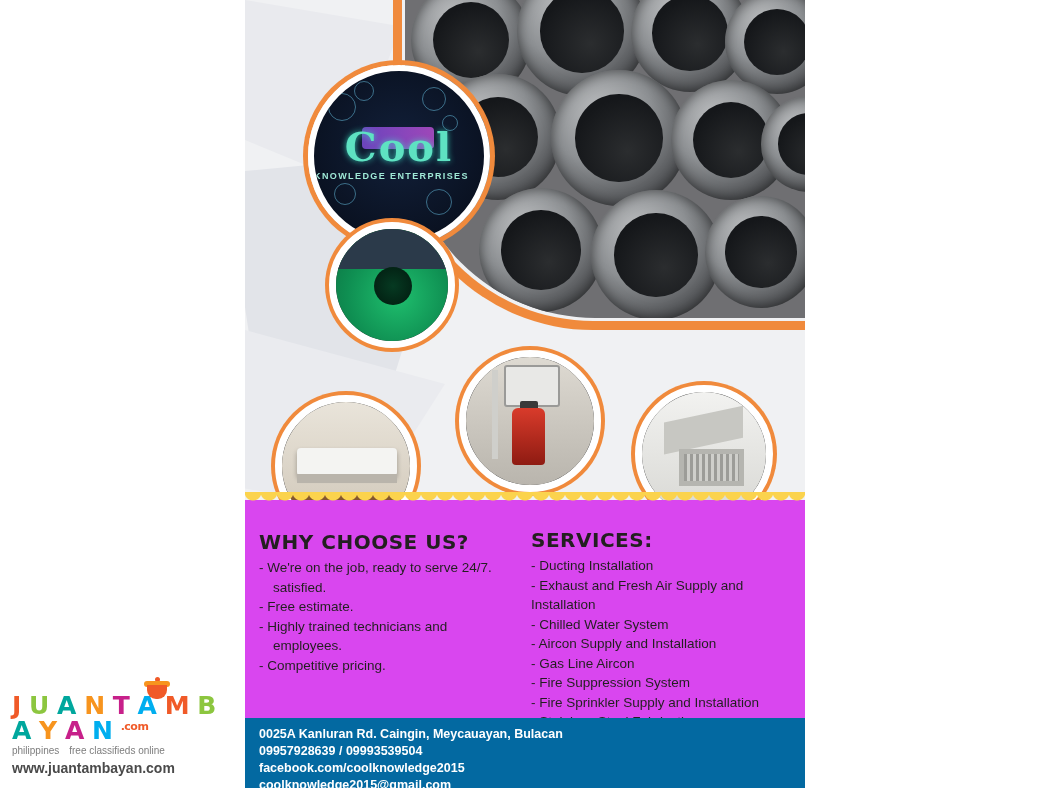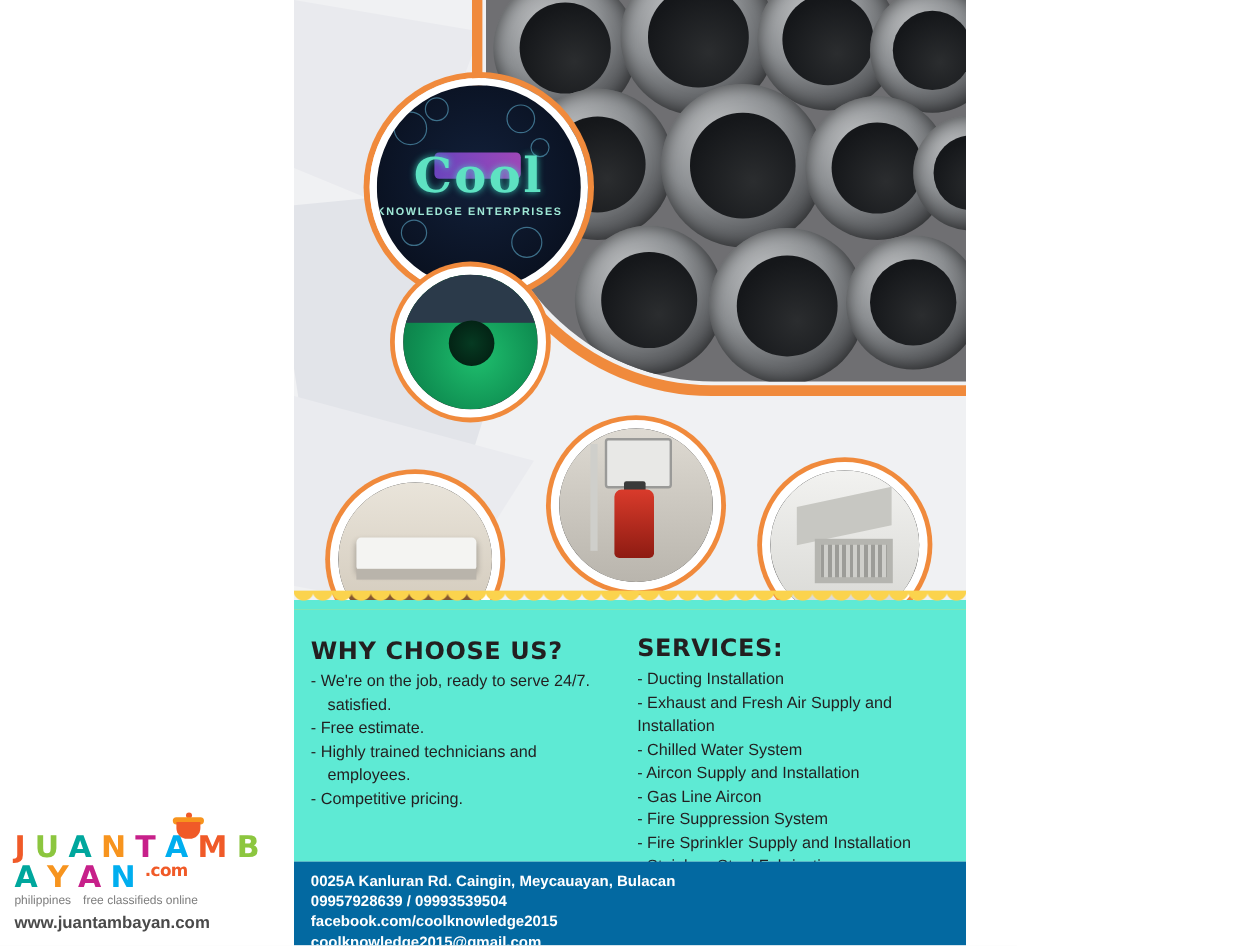--- a/index.html
+++ b/index.html
@@ -89,21 +89,21 @@
 
   #duct2-circle{left:390px;top:385px;width:124px;height:124px;}
   #duct2-circle .rm{position:absolute;inset:0;background:linear-gradient(#f2f2f0,#d8d8d4);}
   #duct2-circle .d1{position:absolute;left:18%;top:18%;width:64%;height:26%;background:#c7c7c2;transform:skewY(-12deg);}
   #duct2-circle .d2{position:absolute;left:30%;top:46%;width:52%;height:30%;background:#b5b5b0;}
   #duct2-circle .grill{position:absolute;left:34%;top:50%;width:44%;height:22%;
       background:repeating-linear-gradient(90deg,#9c9c98 0 3px,#cfcfcb 3px 6px);}
 
   
   #yellow{
-    position:absolute;left:0;right:0;top:500px;height:218px;background:#5eead4;
+    position:absolute;left:0;right:0;top:500px;height:218px;background:#d946ef;
   }
   
   #scallop{
     position:absolute;left:0;right:0;top:492px;height:16px;
     background:radial-gradient(circle at 8px 0, #fbd34d 8px, rgba(251,211,77,0) 9px) repeat-x;
     background-size:16px 16px;
   }
   .hl{
     position:absolute;font-family:"DejaVu Sans",sans-serif;font-weight:bold;
     color:#231f20;font-size:20px;letter-spacing:.5px;
@@ -248,20 +248,20 @@
     <span style="color:#00a79d">A</span>
     <span style="color:#f7941e">N</span>
     <span style="color:#c7208a">T</span>
     <span style="color:#00aeef">A</span>
     <span style="color:#f05a28">M</span>
     <span style="color:#8cc63f">B</span>
     <span style="color:#00a79d">A</span>
     <span style="color:#f7941e">Y</span>
     <span style="color:#c7208a">A</span>
     <span style="color:#00aeef">N</span>
-    <span style="font-size:14px;color:#f05a28;vertical-align:super">.com</span>
+    <span style="font-size:11px;color:#f05a28;vertical-align:super">.com</span>
   </div>
   <div id="wm-sub">
     <span>philippines</span>
     <span>free classifieds online</span>
   </div>
   <div id="wm-url">www.juantambayan.com</div>
 </div>
 
 </body></html>

